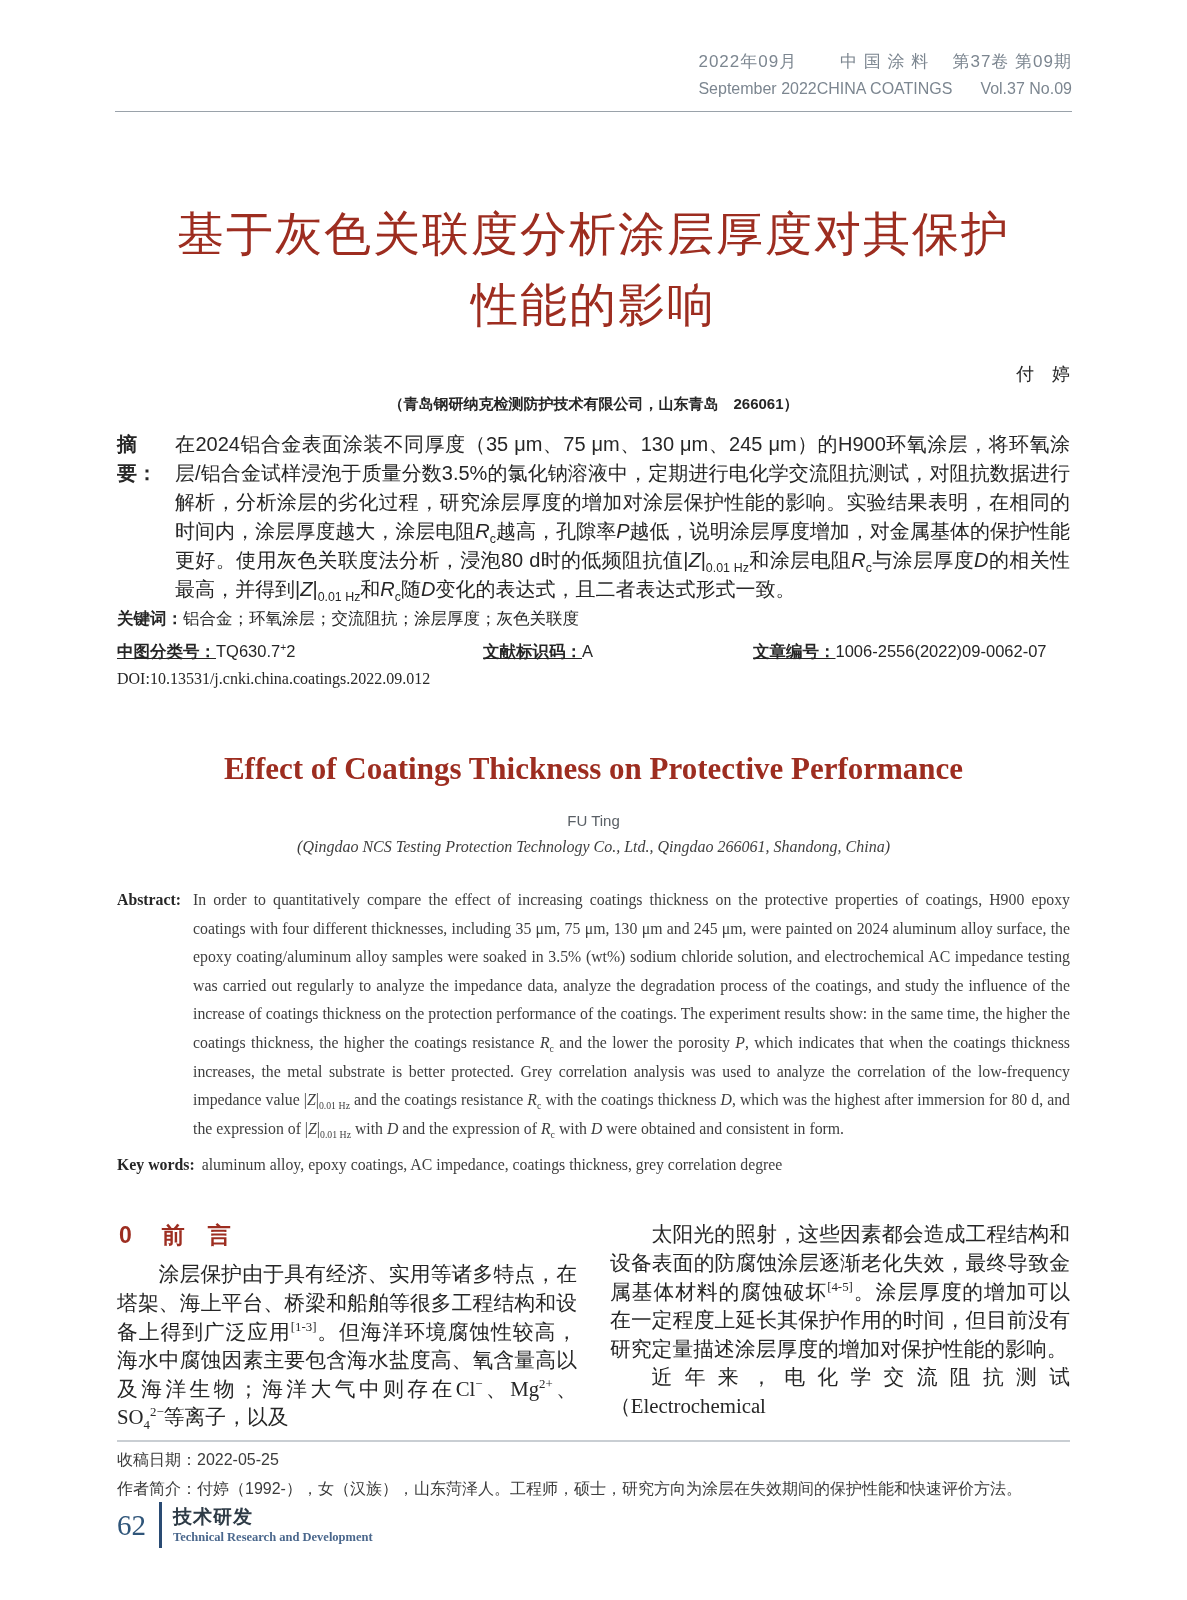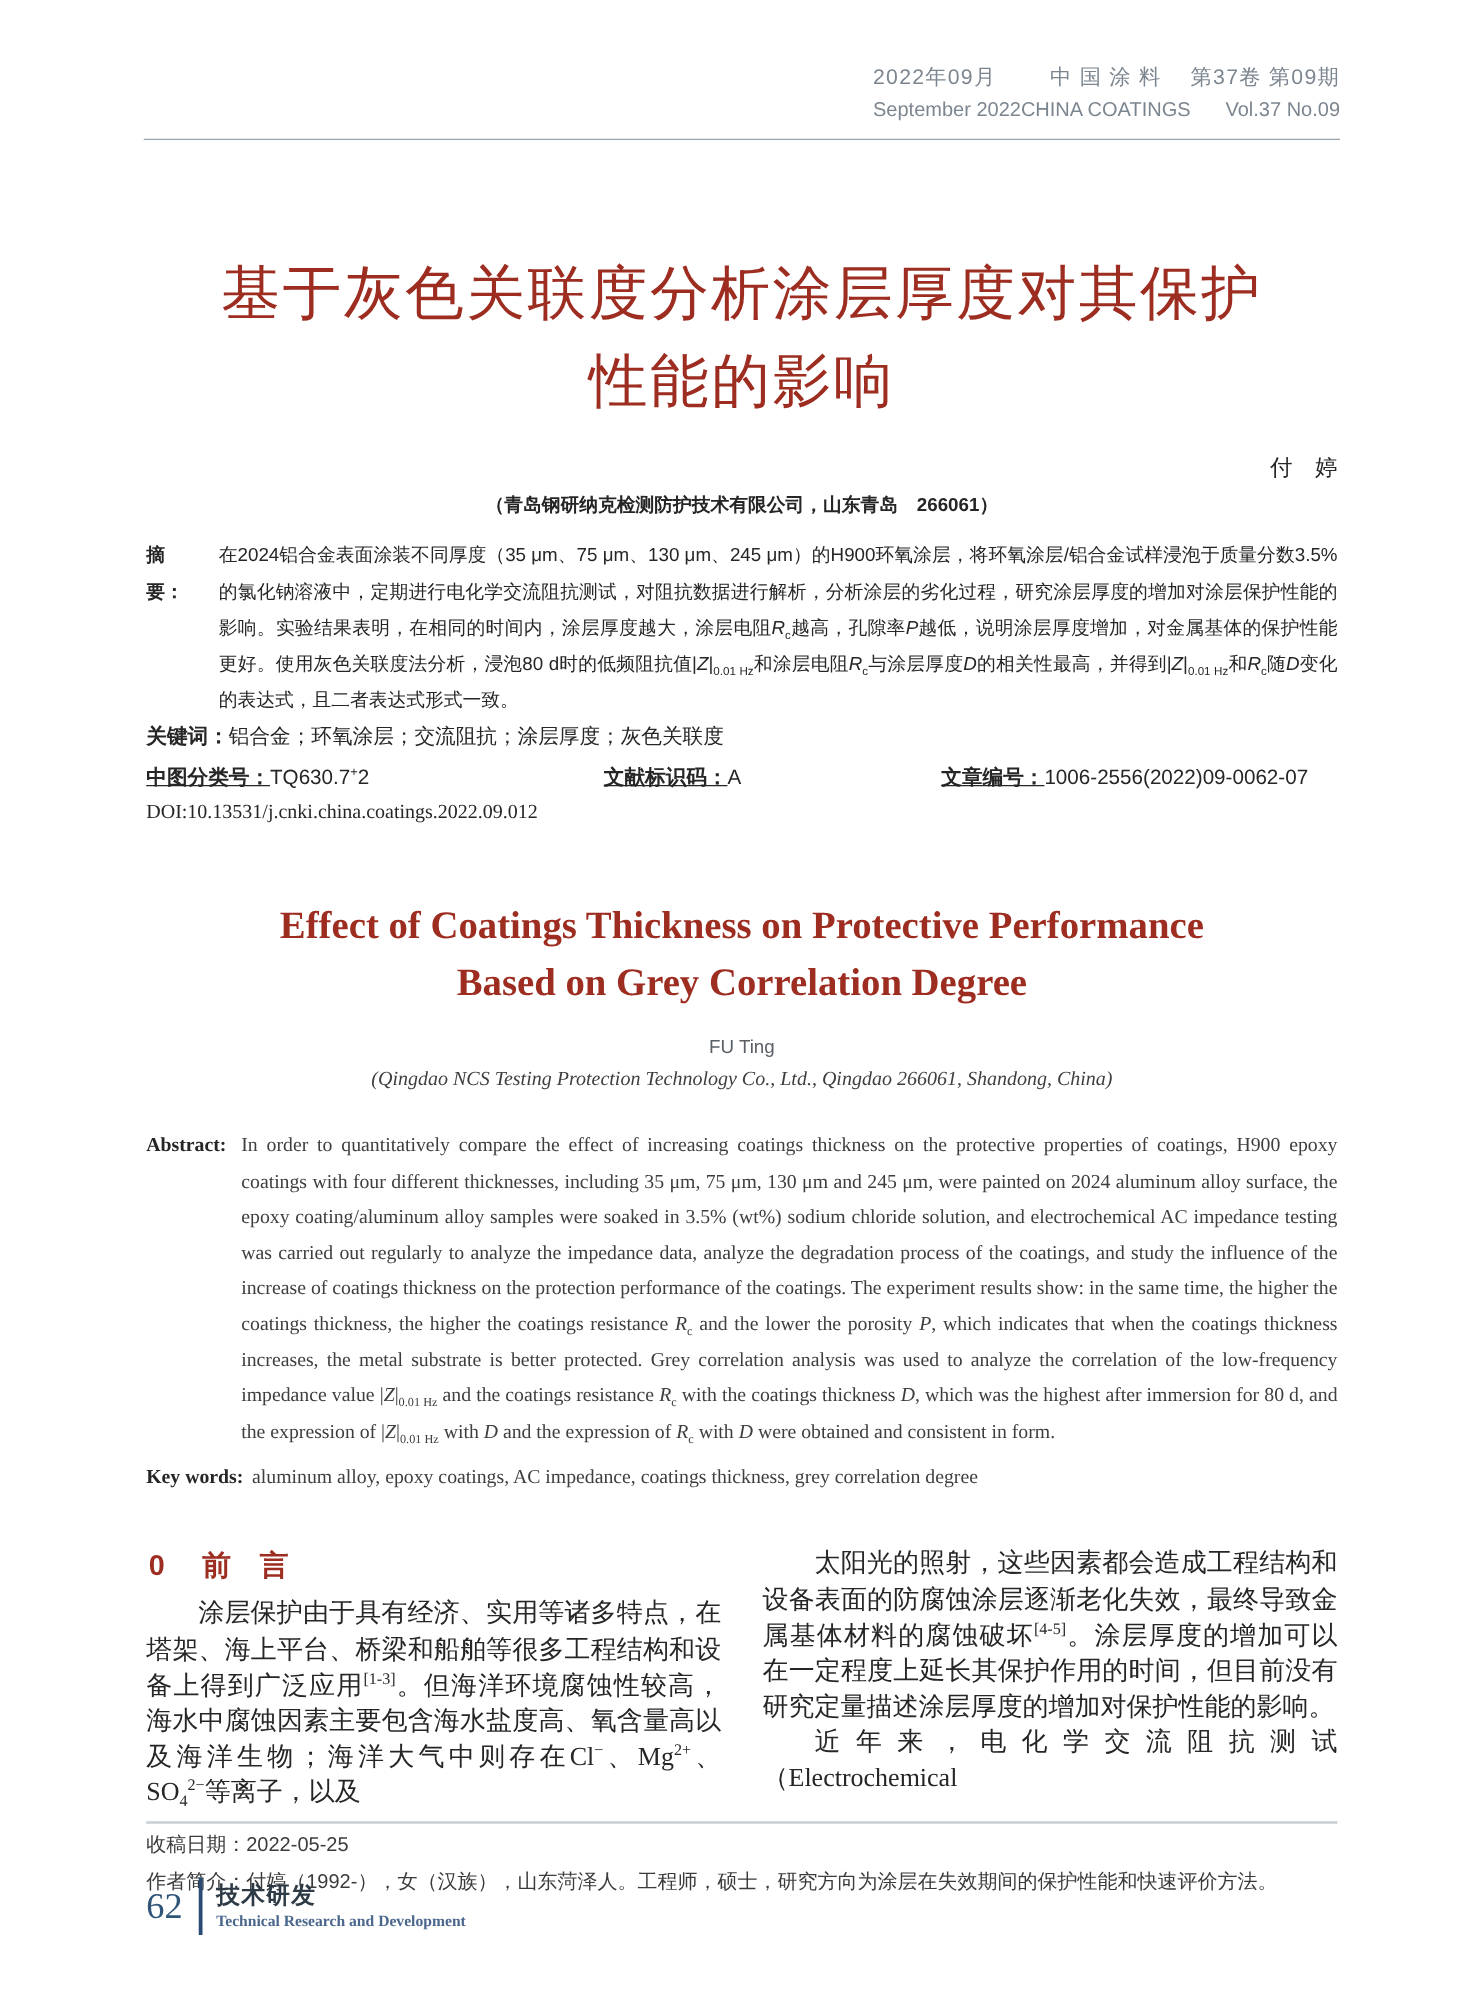--- a/index.html
+++ b/index.html
@@ -31,24 +31,24 @@
   
   .title-cn{margin:86px 0 0;text-align:center;color:var(--red);
             font-family:"Liberation Sans",sans-serif;font-weight:normal;
             font-size:47px;line-height:71px;letter-spacing:2px;}
   .author-cn{margin-top:22px;text-align:right;font-size:18px;font-family:"Liberation Sans",sans-serif;}
   .affil-cn{margin-top:9px;text-align:center;font-size:15px;font-weight:bold;
             font-family:"Liberation Sans",sans-serif;}
 
   
   .abstract-cn{display:flex;margin-top:16px;font-family:"Liberation Sans",sans-serif;
-               font-size:15px;line-height:29px;text-align:justify;}
+               font-size:20px;line-height:29px;text-align:justify;}
   .abstract-cn .label{font-weight:bold;width:58px;flex:none;}
   .abstract-cn .text{flex:1;}
-  .keywords-cn{font-family:Liberation Sans, sans-serif;font-size:16.5px;line-height:29px;margin-top:0;}
+  .keywords-cn{font-family:Liberation Serif, serif;font-size:16.5px;line-height:29px;margin-top:0;}
   .keywords-cn .label{font-weight:bold;}
   .meta-row{display:flex;margin-top:4px;font-family:"Liberation Sans",sans-serif;
             font-size:16.5px;line-height:29px;}
   .meta-row .cell1{width:366px;}
   .meta-row .cell2{width:270px;}
   .meta-row .cell3{flex:1;}
   .meta-row .label{font-weight:bold;text-decoration:underline;}
   .doi{margin-top:4px;font-size:16px;font-family:"Liberation Serif",serif;}
 
   
@@ -137,21 +137,20 @@
       </div>
       <div class="cell3">
         <span class="label">文章编号：</span><span>1006-2556(2022)09-0062-07</span>
       </div>
     </div>
 
     <div class="doi">DOI:10.13531/j.cnki.china.coatings.2022.09.012</div>
 
     <h2 class="title-en">
       <div>Effect of Coatings Thickness on Protective Performance</div>
-      <div>Based on Grey Correlation Degree</div>
     </h2>
 
     <div class="author-en">FU Ting</div>
     <div class="affil-en">(Qingdao NCS Testing Protection Technology Co., Ltd., Qingdao 266061, Shandong, China)</div>
 
     <div class="abstract-en">
       <span class="label">Abstract:</span>
       <div class="text">In order to quantitatively compare the effect of increasing coatings thickness on the protective properties of coatings, H900 epoxy coatings with four different thicknesses, including 35 μm, 75 μm, 130 μm and 245 μm, were painted on 2024 aluminum alloy surface, the epoxy coating/aluminum alloy samples were soaked in 3.5% (wt%) sodium chloride solution, and electrochemical AC impedance testing was carried out regularly to analyze the impedance data, analyze the degradation process of the coatings, and study the influence of the increase of coatings thickness on the protection performance of the coatings. The experiment results show: in the same time, the higher the coatings thickness, the higher the coatings resistance <i>R</i><sub>c</sub> and the lower the porosity <i>P</i>, which indicates that when the coatings thickness increases, the metal substrate is better protected. Grey correlation analysis was used to analyze the correlation of the low-frequency impedance value |<i>Z</i>|<sub>0.01 Hz</sub> and the coatings resistance <i>R</i><sub>c</sub> with the coatings thickness <i>D</i>, which was the highest after immersion for 80 d, and the expression of |<i>Z</i>|<sub>0.01 Hz</sub> with <i>D</i> and the expression of <i>R</i><sub>c</sub> with <i>D</i> were obtained and consistent in form.</div>
     </div>
 

